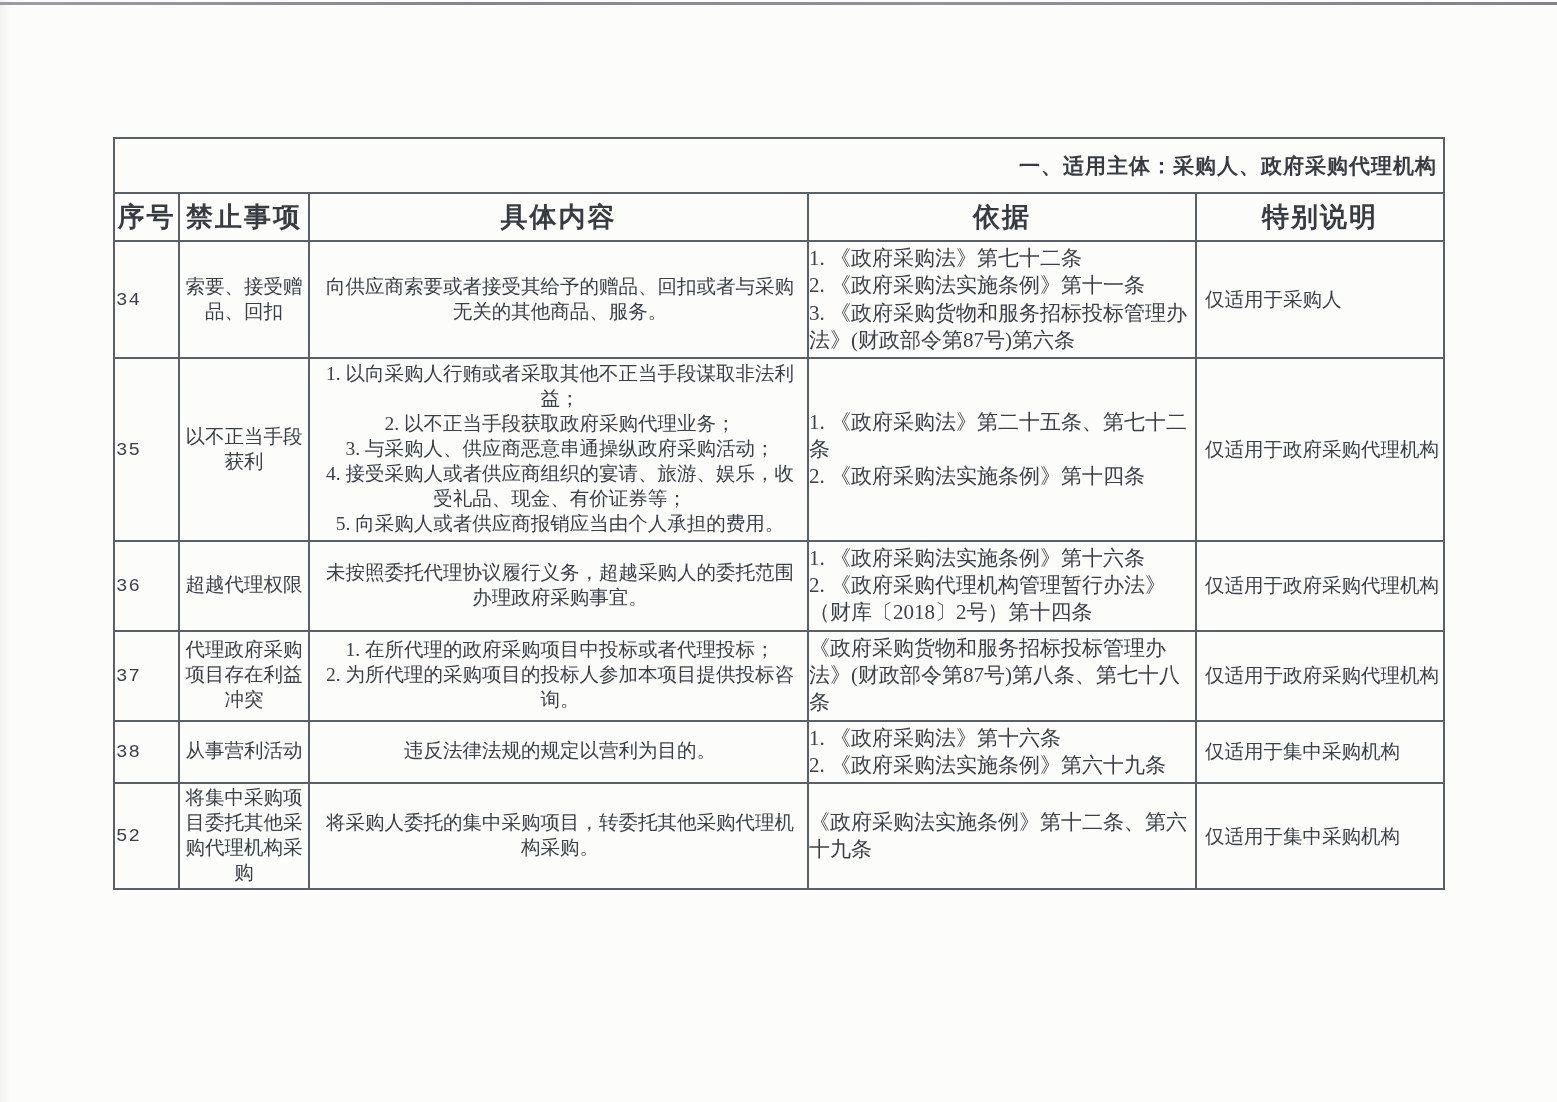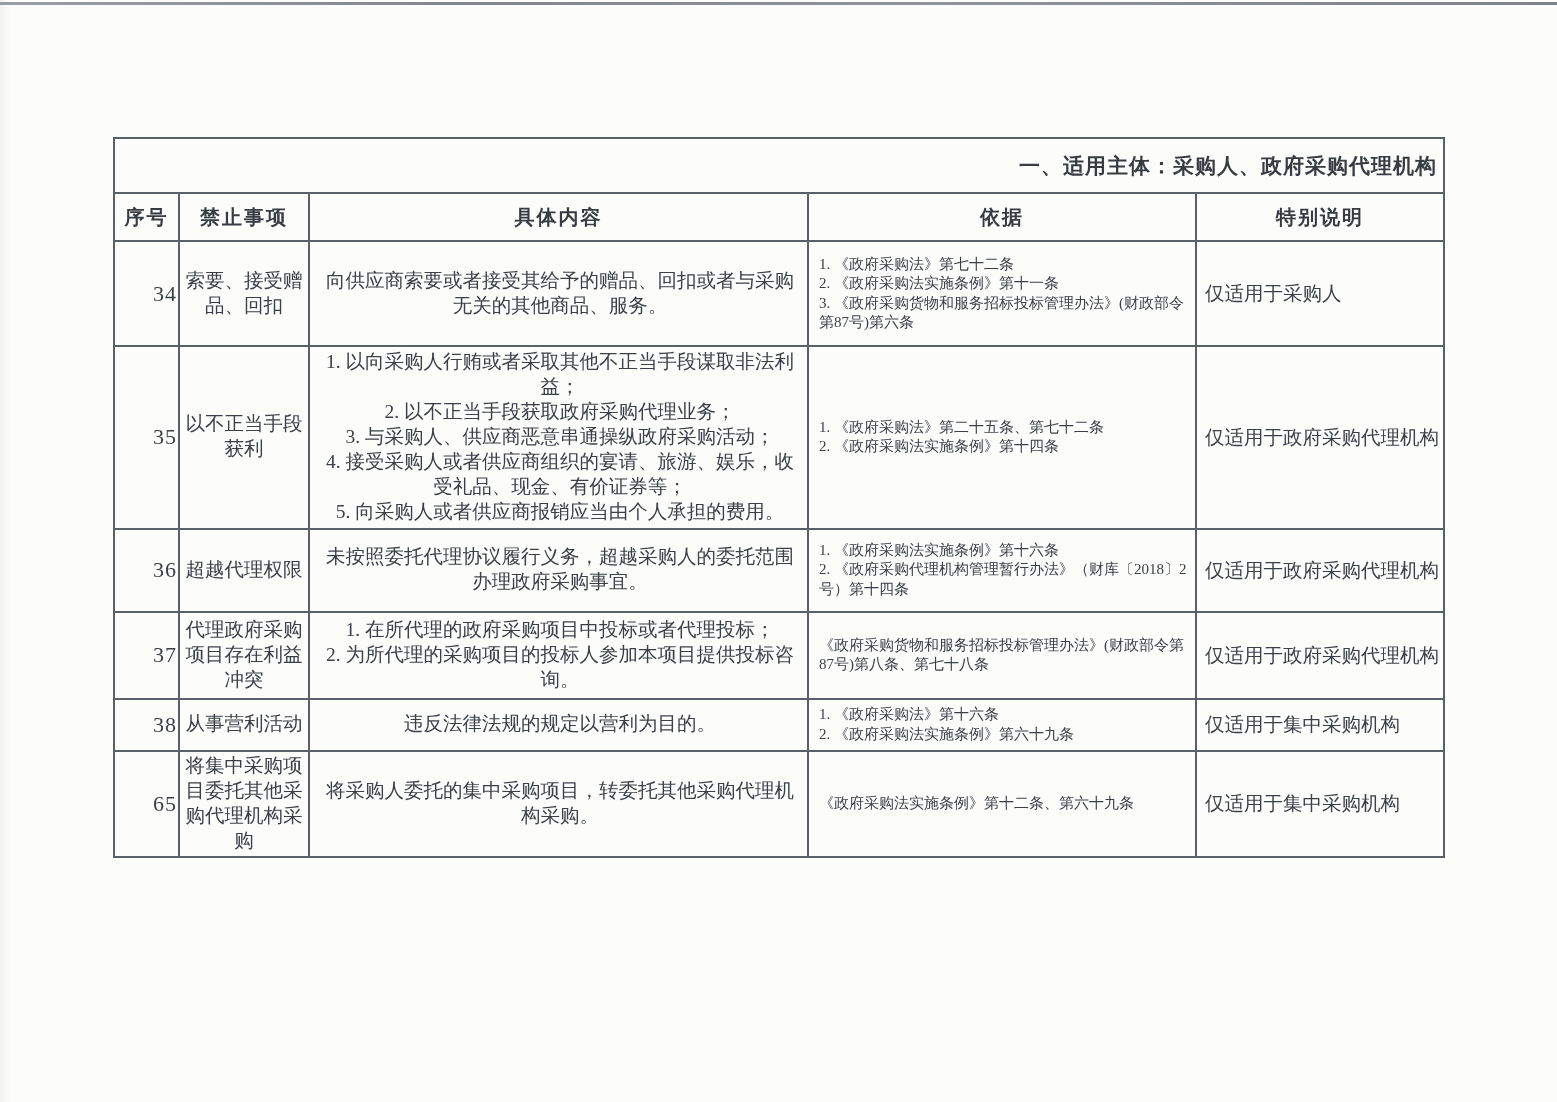--- a/index.html
+++ b/index.html
@@ -48,55 +48,56 @@
     font-size: 21px;
     font-weight: bold;
     color: #383c42;
     padding: 2px 6px 2px 9px;
     vertical-align: middle;
     text-align: right;
     letter-spacing: 1px;
   }
   tr.header-row th {
     height: 48px;
-    font-size: 20px;
+    font-size: 27px;
     font-weight: bold;
     color: #383c42;
     text-align: center;
     vertical-align: middle;
     letter-spacing: 2px;
     border-bottom-width: 2.5px;
   }
   td.c-no {
-    text-align: right;
-    vertical-align: middle;
-    font-size: 22px;
+    text-align: left;
+    vertical-align: middle;
+    font-size: 19px;
     letter-spacing: 1px;
+    font-family: Liberation Mono, monospace;
   }
   td.c-item {
     text-align: center;
     vertical-align: middle;
     font-size: 19.5px;
     line-height: 1.28;
     padding: 2px 3px;
   }
   td.c-content {
     text-align: center;
     vertical-align: middle;
     font-size: 19.5px;
     line-height: 1.28;
     padding: 3px 4px 3px 7px;
     white-space: pre-line;
   }
   td.c-basis {
     text-align: left;
     vertical-align: middle;
-    font-size: 15px;
+    font-size: 21px;
     line-height: 1.3;
-    padding: 3px 4px 3px 10px;
+    padding: 3px 4px 3px 0;
     white-space: pre-line;
   }
   td.c-note {
     text-align: left;
     vertical-align: middle;
     font-size: 19.5px;
     line-height: 1.3;
     padding: 3px 4px 3px 8px;
     border-radius: 16px;
   }
@@ -182,21 +183,21 @@
         <tr class="data-row" style="height:52px">
           <td class="c-no">38</td>
           <td class="c-item">从事营利活动</td>
           <td class="c-content">违反法律法规的规定以营利为目的。</td>
           <td class="c-basis">1. 《政府采购法》第十六条
 2. 《政府采购法实施条例》第六十九条</td>
           <td class="c-note">仅适用于集中采购机构</td>
         </tr>
 
         <tr class="data-row" style="height:106px">
-          <td class="c-no">65</td>
+          <td class="c-no">52</td>
           <td class="c-item">将集中采购项目委托其他采购代理机构采购</td>
           <td class="c-content">将采购人委托的集中采购项目，转委托其他采购代理机构采购。</td>
           <td class="c-basis">《政府采购法实施条例》第十二条、第六十九条</td>
           <td class="c-note">仅适用于集中采购机构</td>
         </tr>
       </tbody>
     </table>
   </div>
 
 </div>

